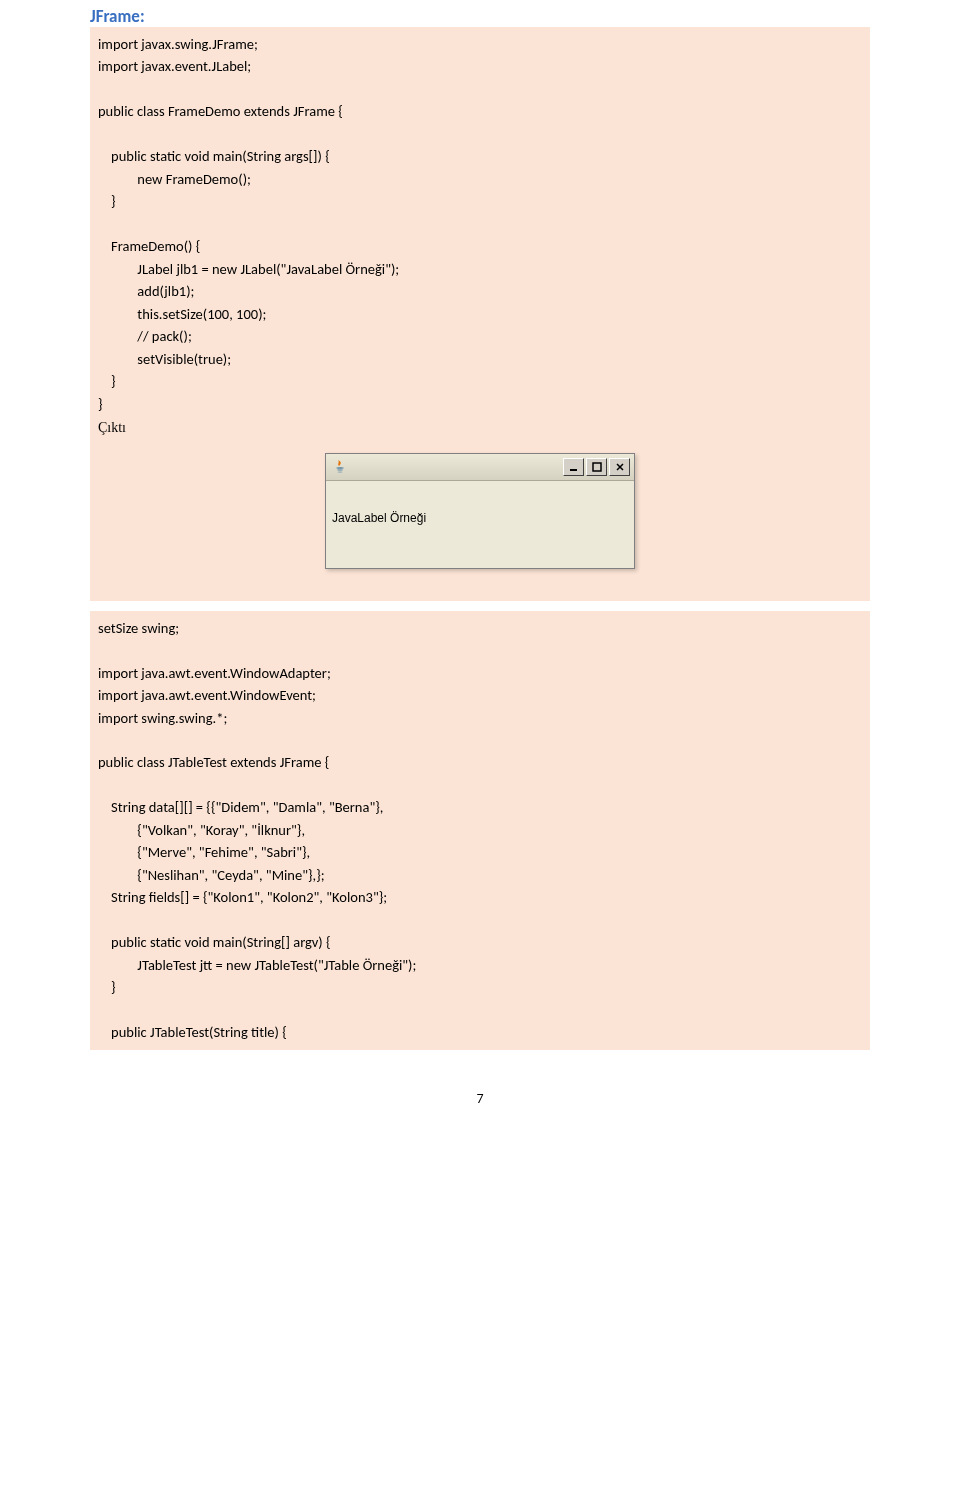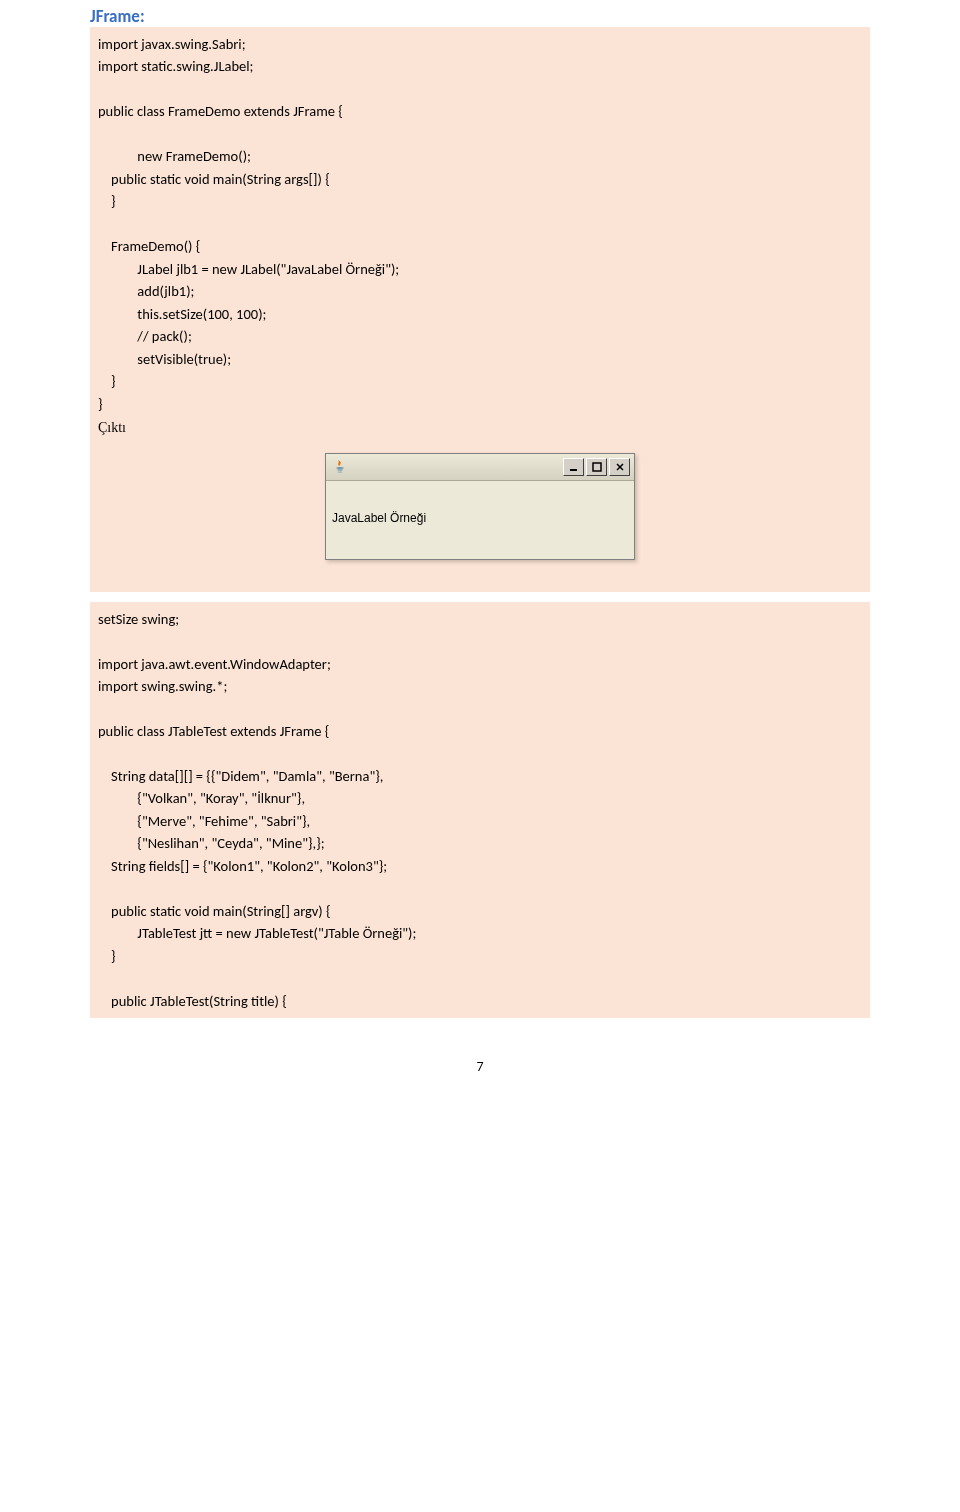--- a/index.html
+++ b/index.html
@@ -69,47 +69,47 @@
     font-size: 11px;
     display:flex;align-items:center;justify-content:center;
     box-sizing:border-box;
   }
   .winbtn svg { display:block; }
   .win-body {
     padding: 28px 6px 10px 6px;
     font-family: Tahoma, Arial, sans-serif;
     font-size: 12px;
     color: #000;
-    height: 78px;
+    height: 87px;
     box-sizing: border-box;
     text-align:left;
   }
   .page-number {
     text-align: center;
     font-size: 14px;
     padding-top: 30px;
     color: #000;
   }
 </style>
 </head>
 <body>
 
 <div class="page">
 
   <div class="heading-link">JFrame:</div>
 
   <div class="code-block">
     <div id="code1">
-        <div>import javax.swing.Sabri;</div>
-        <div>import static.swing.JLabel;</div>
+        <div>import javax.swing.JFrame;</div>
+        <div>import javax.event.JLabel;</div>
         <div>&nbsp;</div>
         <div>public class FrameDemo extends JFrame {</div>
         <div>&nbsp;</div>
+        <div>&nbsp;&nbsp;&nbsp;&nbsp;public static void main(String args[]) {</div>
         <div>&nbsp;&nbsp;&nbsp;&nbsp;&nbsp;&nbsp;&nbsp;&nbsp;&nbsp;&nbsp;&nbsp;&nbsp;new FrameDemo();</div>
-        <div>&nbsp;&nbsp;&nbsp;&nbsp;public static void main(String args[]) {</div>
         <div>&nbsp;&nbsp;&nbsp;&nbsp;}</div>
         <div>&nbsp;</div>
         <div>&nbsp;&nbsp;&nbsp;&nbsp;FrameDemo() {</div>
         <div>&nbsp;&nbsp;&nbsp;&nbsp;&nbsp;&nbsp;&nbsp;&nbsp;&nbsp;&nbsp;&nbsp;&nbsp;JLabel jlb1 = new JLabel("JavaLabel Örneği");</div>
         <div>&nbsp;&nbsp;&nbsp;&nbsp;&nbsp;&nbsp;&nbsp;&nbsp;&nbsp;&nbsp;&nbsp;&nbsp;add(jlb1);</div>
         <div>&nbsp;&nbsp;&nbsp;&nbsp;&nbsp;&nbsp;&nbsp;&nbsp;&nbsp;&nbsp;&nbsp;&nbsp;this.setSize(100, 100);</div>
         <div>&nbsp;&nbsp;&nbsp;&nbsp;&nbsp;&nbsp;&nbsp;&nbsp;&nbsp;&nbsp;&nbsp;&nbsp;// pack();</div>
         <div>&nbsp;&nbsp;&nbsp;&nbsp;&nbsp;&nbsp;&nbsp;&nbsp;&nbsp;&nbsp;&nbsp;&nbsp;setVisible(true);</div>
         <div>&nbsp;&nbsp;&nbsp;&nbsp;}</div>
         <div>}</div>
@@ -149,20 +149,21 @@
         </div>
       </div>
     </div>
   </div>
 
   <div class="code-block">
     <div id="code2">
         <div>setSize swing;</div>
         <div>&nbsp;</div>
         <div>import java.awt.event.WindowAdapter;</div>
+        <div>import java.awt.event.WindowEvent;</div>
         <div>import swing.swing.*;</div>
         <div>&nbsp;</div>
         <div>public class JTableTest extends JFrame {</div>
         <div>&nbsp;</div>
         <div>&nbsp;&nbsp;&nbsp;&nbsp;String data[][] = {{"Didem", "Damla", "Berna"},</div>
         <div>&nbsp;&nbsp;&nbsp;&nbsp;&nbsp;&nbsp;&nbsp;&nbsp;&nbsp;&nbsp;&nbsp;&nbsp;{"Volkan", "Koray", "İlknur"},</div>
         <div>&nbsp;&nbsp;&nbsp;&nbsp;&nbsp;&nbsp;&nbsp;&nbsp;&nbsp;&nbsp;&nbsp;&nbsp;{"Merve", "Fehime", "Sabri"},</div>
         <div>&nbsp;&nbsp;&nbsp;&nbsp;&nbsp;&nbsp;&nbsp;&nbsp;&nbsp;&nbsp;&nbsp;&nbsp;{"Neslihan", "Ceyda", "Mine"},};</div>
         <div>&nbsp;&nbsp;&nbsp;&nbsp;String fields[] = {"Kolon1", "Kolon2", "Kolon3"};</div>
         <div>&nbsp;</div>

